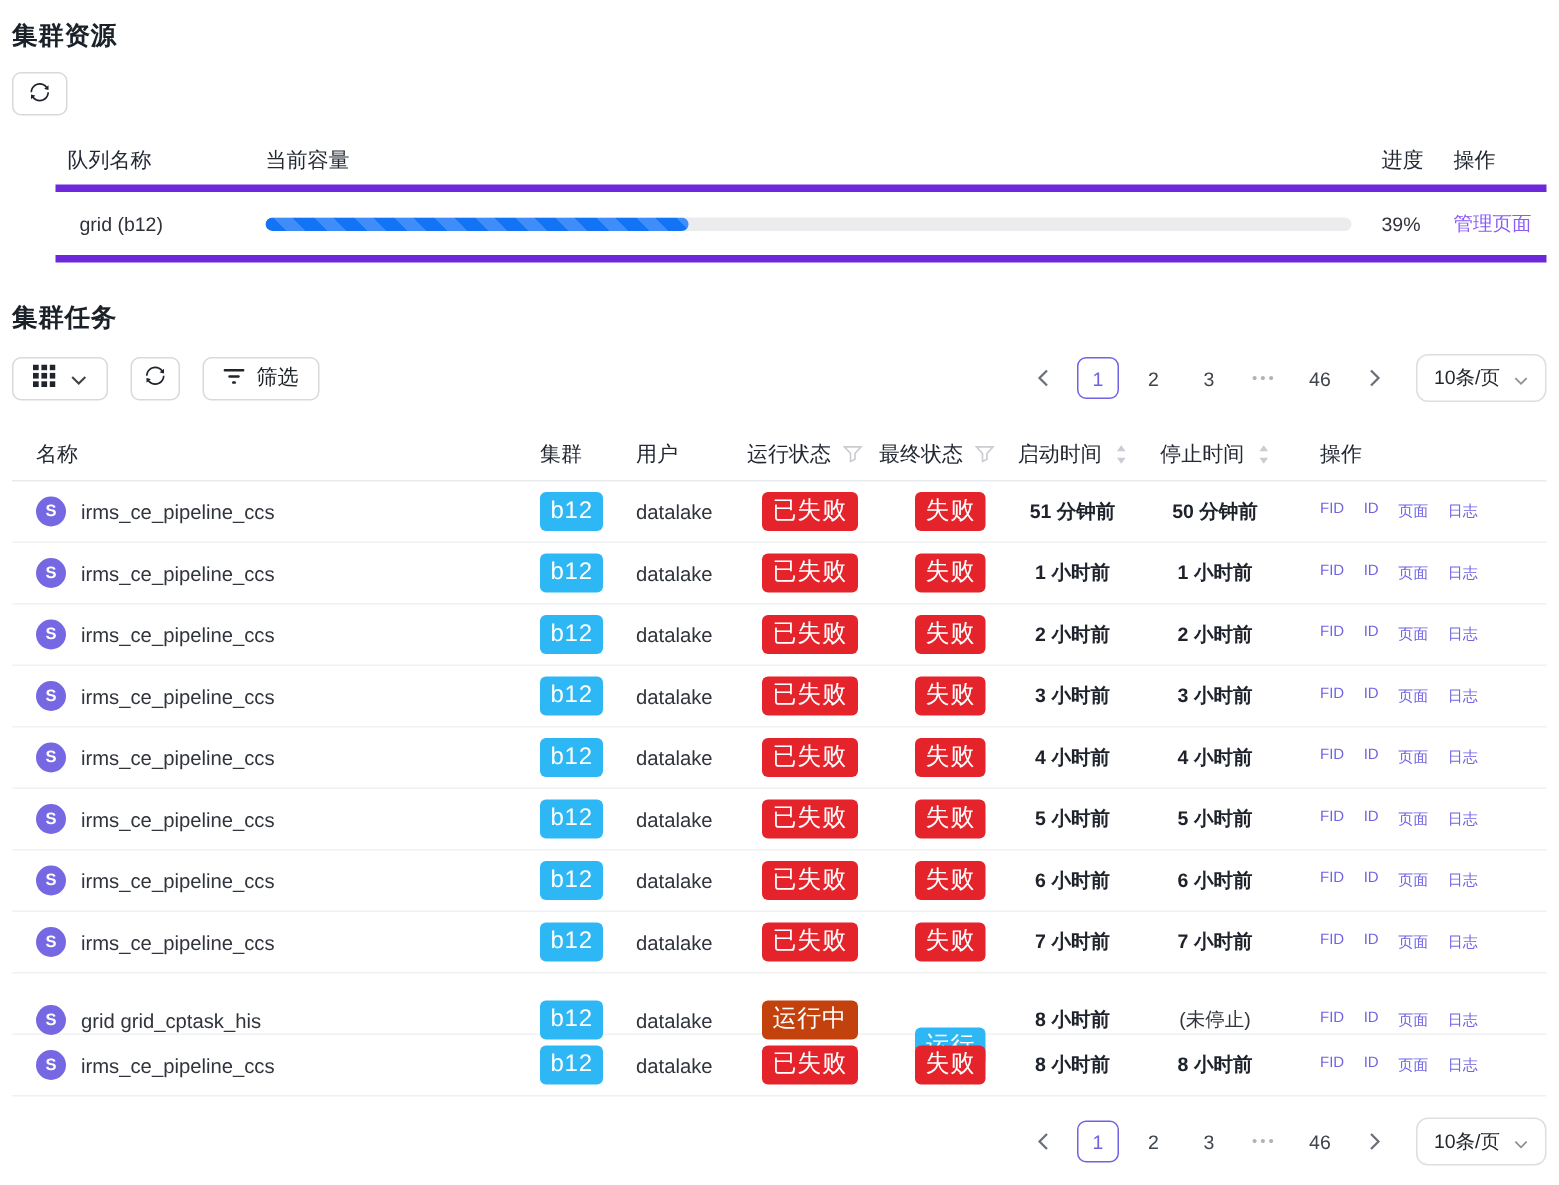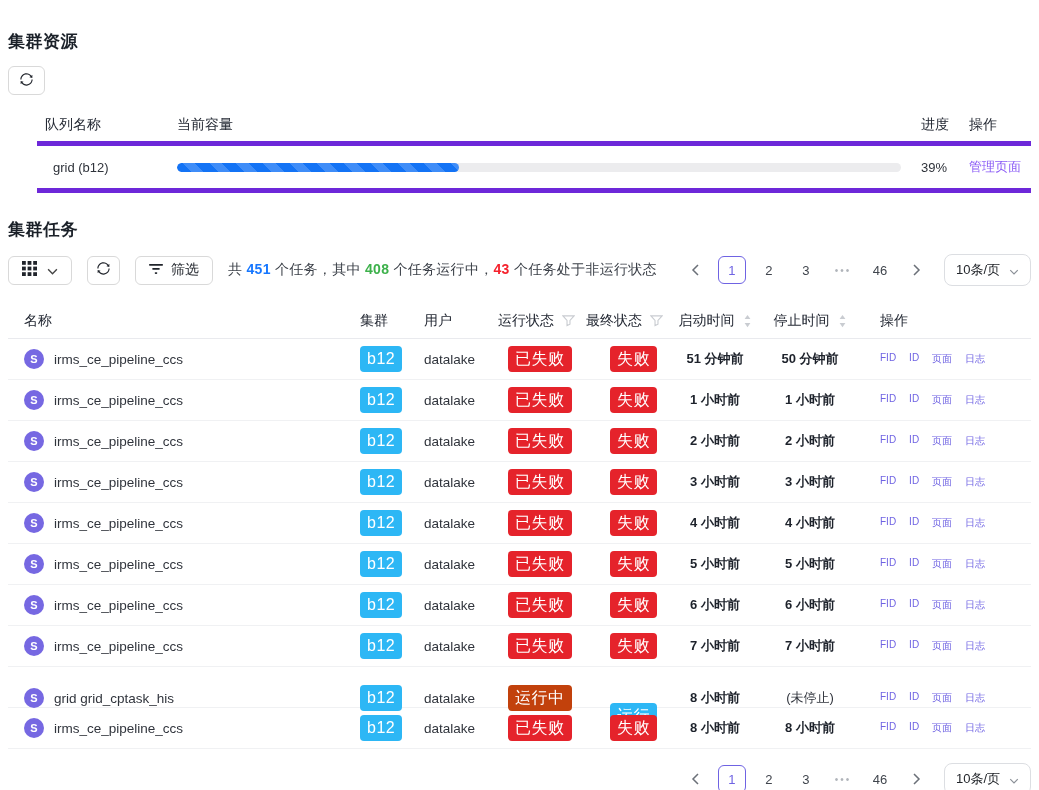--- a/index.html
+++ b/index.html
@@ -2,21 +2,21 @@
 <html><head>
 <meta charset="utf-8">
 <style>
   * { box-sizing: border-box; margin: 0; padding: 0; }
   html, body { width: 1039px; height: 790px; background: #fff; }
   body {
     font-family: "Liberation Sans", "DejaVu Sans", sans-serif;
     color: #262b33; padding: 0 8px; overflow: hidden;
   }
   .sec-title { font-size: 17px; font-weight: 700; color: #1b2129; letter-spacing: .5px; }
-  #title-resources { padding-top: 30px; }
+  #title-resources { padding-top: 12px; }
   #title-tasks { margin-top: 25px; }
 
   .icon-btn, .tool-btn {
     height: 29px; border: 1px solid #d9d9d9; border-radius: 6px; background: #fff;
     display: inline-flex; align-items: center; justify-content: center;
     cursor: pointer; color: #20242b; font-size: 14px;
   }
   .icon-btn { width: 37px; }
   #resources-refresh { margin-top: 13px; }
 
@@ -168,21 +168,20 @@
   <button class="tool-btn" id="filter-btn">
     <span>
       <svg width="14" height="12" viewBox="0 0 14 12" fill="#20242b">
           <rect x="0" y="1" width="14" height="1.7" rx=".8"></rect>
           <rect x="3.2" y="5.1" width="7.6" height="1.7" rx=".8"></rect>
           <rect x="5.7" y="9.2" width="2.6" height="1.7" rx=".8"></rect>
         </svg>
     </span>
     <span>筛选</span>
   </button>
-  <span id="task-summary"><span>共 </span><span class="num" style="color: rgb(22, 119, 255);">451</span><span> 个任务，其中 </span><span class="num" style="color: rgb(61, 177, 75);">408</span><span> 个任务运行中，</span><span class="num" style="color: rgb(245, 34, 45);">43</span><span> 个任务处于非运行状态</span></span>
   <div class="pager" id="pager-top">
       <span class="pg-item nav disabled">
         <svg width="8" height="12" viewBox="0 0 8 12" fill="none" stroke="currentColor" stroke-width="1.5">
           <path d="M7 1 2 6l5 5"></path>
         </svg>
       </span>
       <span class="pg-item active">1</span>
       <span class="pg-item">2</span>
       <span class="pg-item">3</span>
       <span class="pg-item dots">•••</span>

